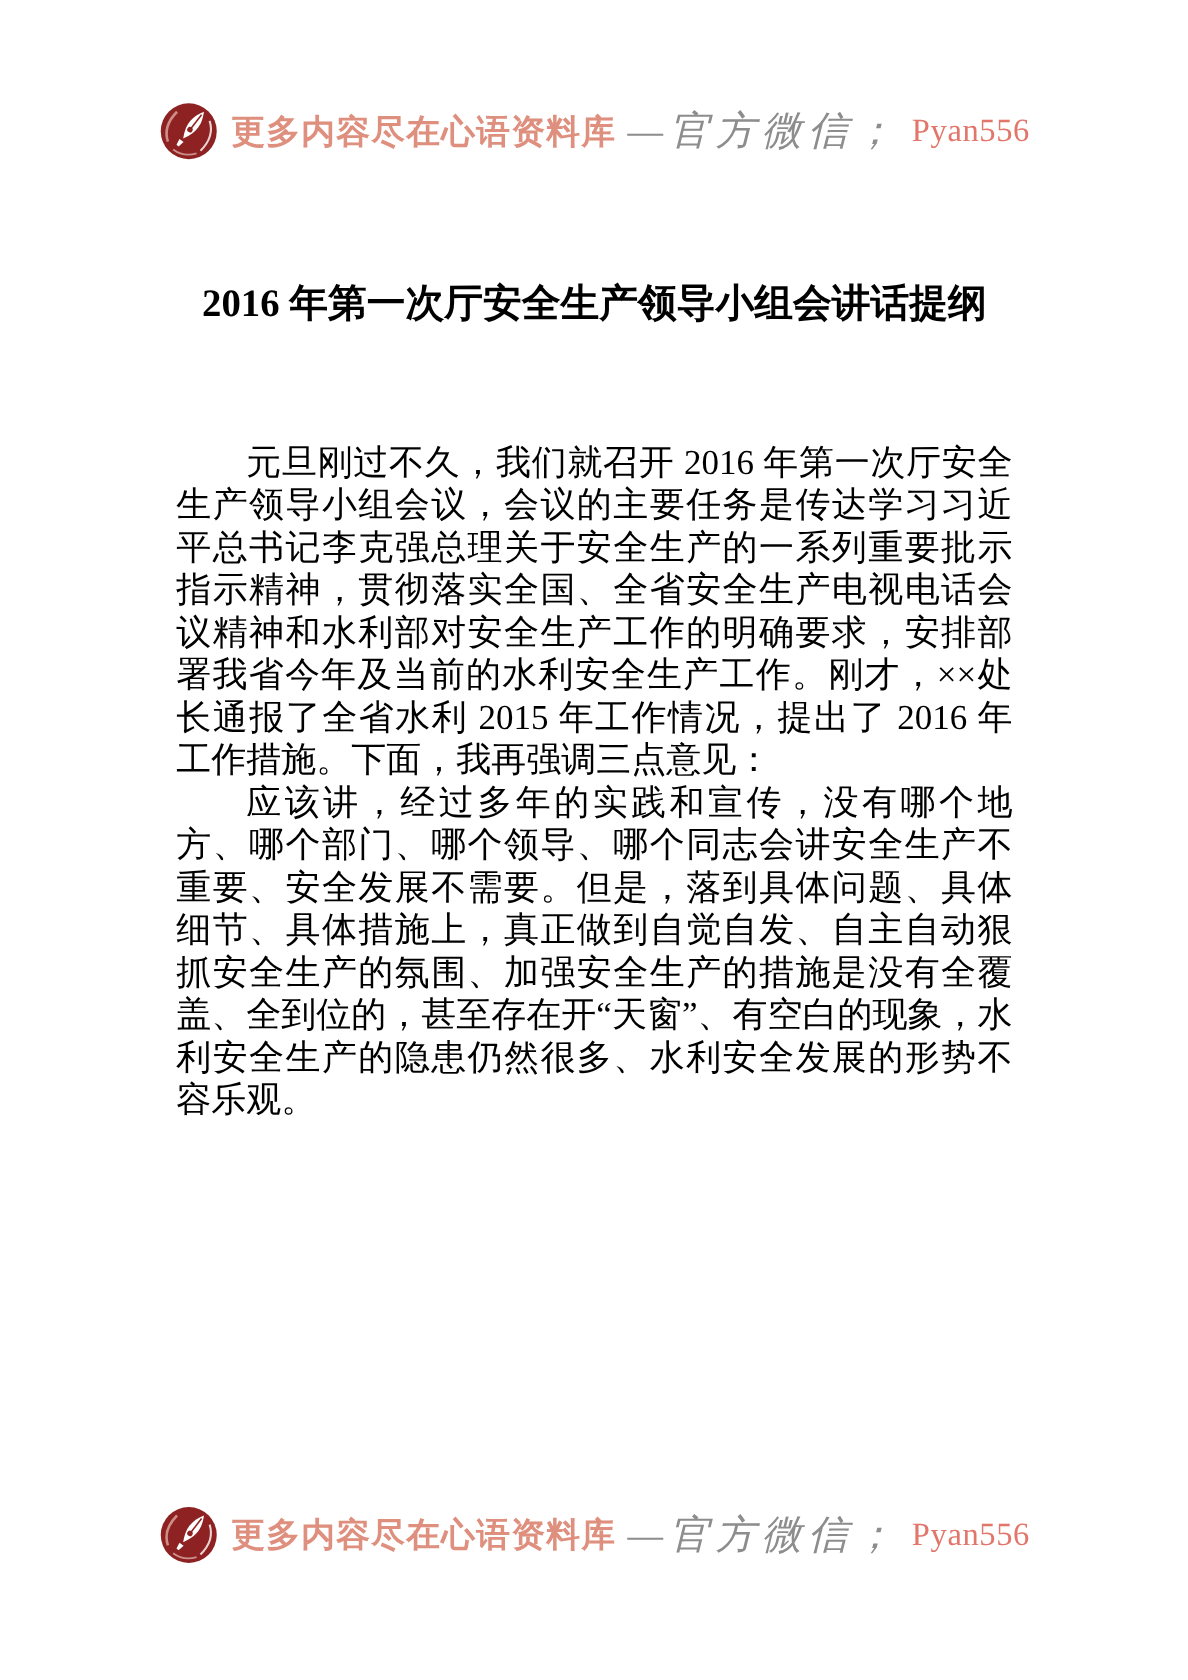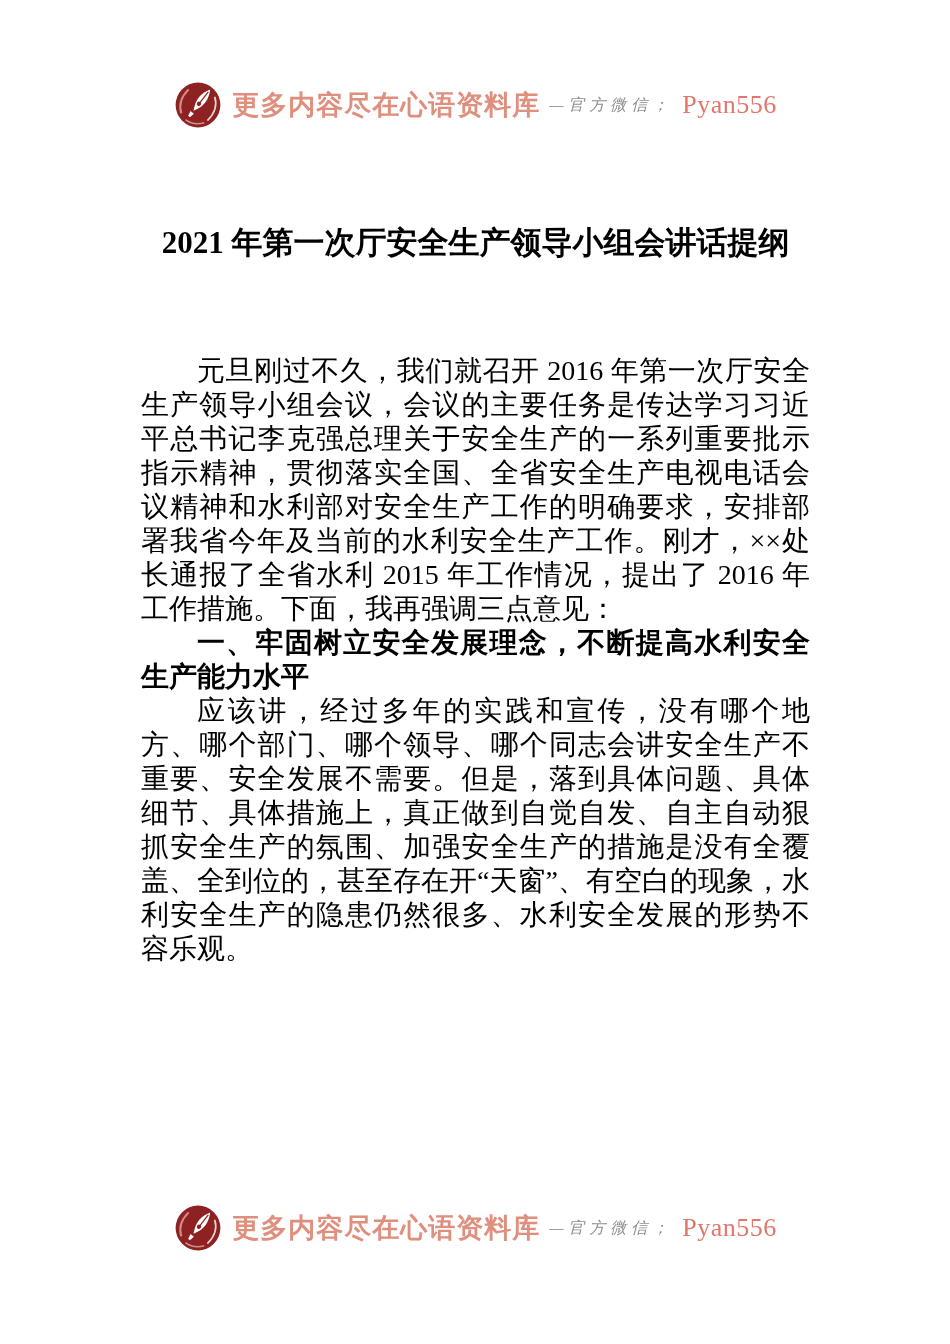--- a/index.html
+++ b/index.html
@@ -22,21 +22,21 @@
   .watermark.footer{top:1203px;}
   .wm-logo{width:50px;height:50px;flex:0 0 auto;display:block;}
   .wm-brand{
     color:var(--wm-brand,#df8f7d);
     font-size:27px;font-weight:bold;
     letter-spacing:1px;
     font-family:"Liberation Serif","DejaVu Serif",serif;
   }
   .wm-label{
     color:var(--wm-label,#8d8d8d);
-    font-size:16px;
+    font-size:32px;
     letter-spacing:5px;
     font-style:italic;
     font-family:"Liberation Serif","DejaVu Serif",serif;
   }
   .wm-id{
     color:var(--wm-id,#e2766a);
     font-size:26px;
     letter-spacing:0.5px;
     font-family:Liberation Serif, serif;
   }
@@ -87,23 +87,22 @@
         <path d="M24 22 L24 8" stroke="#8e2222" stroke-width="1.2"></path>
         <path d="M22 33 L26 33 L25 38 L23 38 Z" fill="#ffffff"></path>
       </g>
     </svg>
     <span class="wm-brand">更多内容尽在心语资料库</span>
       <span class="wm-label">—官方微信；</span>
       <span class="wm-id">Pyan556</span>
   </div>
 
   <div class="content">
-    <h1 class="doc-title">2021 年第一次厅安全生产领导小组会讲话提纲</h1>
+    <h1 class="doc-title">2016 年第一次厅安全生产领导小组会讲话提纲</h1>
     <p class="para first">元旦刚过不久，我们就召开 2016 年第一次厅安全生产领导小组会议，会议的主要任务是传达学习习近平总书记李克强总理关于安全生产的一系列重要批示指示精神，贯彻落实全国、全省安全生产电视电话会议精神和水利部对安全生产工作的明确要求，安排部署我省今年及当前的水利安全生产工作。刚才，××处长通报了全省水利 2015 年工作情况，提出了 2016 年工作措施。下面，我再强调三点意见：</p>
-    <p class="para heading">一、牢固树立安全发展理念，不断提高水利安全生产能力水平</p>
     <p class="para">应该讲，经过多年的实践和宣传，没有哪个地方、哪个部门、哪个领导、哪个同志会讲安全生产不重要、安全发展不需要。但是，落到具体问题、具体细节、具体措施上，真正做到自觉自发、自主自动狠抓安全生产的氛围、加强安全生产的措施是没有全覆盖、全到位的，甚至存在开“天窗”、有空白的现象，水利安全生产的隐患仍然很多、水利安全发展的形势不容乐观。</p>
   </div>
 
   <div class="watermark footer">
     <svg class="wm-logo" viewBox="0 0 48 48" aria-hidden="true">
       <circle cx="24" cy="24" r="21.5" fill="#8e2222"></circle>
       <path d="M8 32 Q4 20 15 9" stroke="#d9a09a" stroke-width="2" fill="none" opacity="0.85"></path>
       <path d="M40 16 Q44 28 33 39" stroke="#ffffff" stroke-width="1.6" fill="none" opacity="0.8"></path>
       <path d="M12 38 Q20 44 30 41" stroke="#e7c0bb" stroke-width="1.4" fill="none" opacity="0.7"></path>
       <g transform="rotate(38 24 24)">

